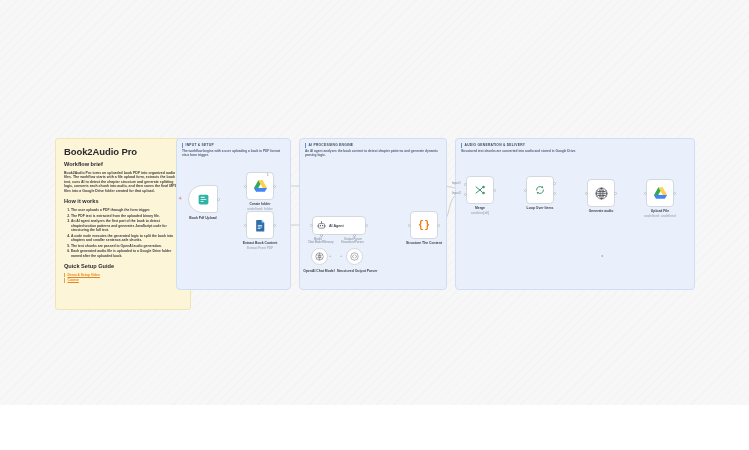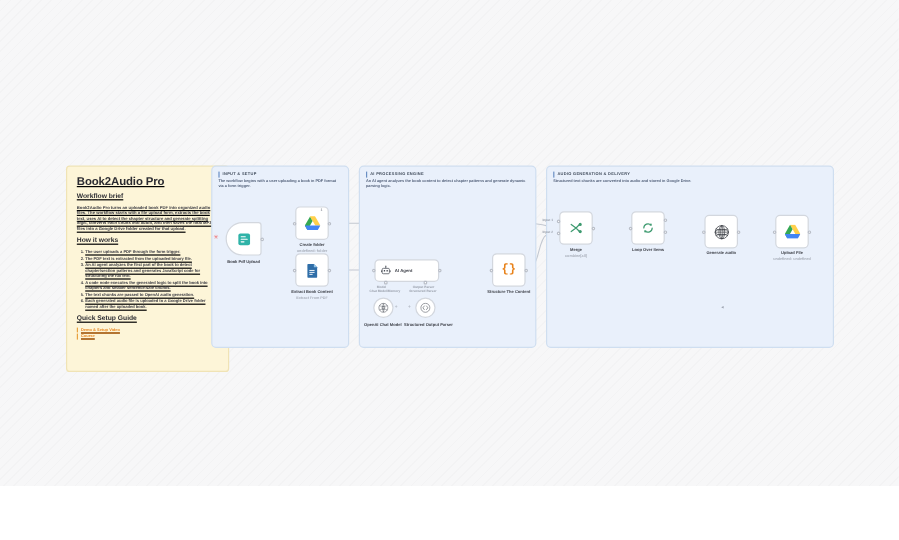--- a/index.html
+++ b/index.html
@@ -166,21 +166,21 @@
       <path d="M494,190 C508,190 512,190 525,190"></path>
 
       <path d="M554,193 C568,193 572,193 586,193"></path>
 
       <path d="M613,193 C628,193 632,193 645,193"></path>
 
       <path d="M673,193 C686,193 688,200 688,212 L688,248 C688,254 684,257 678,257 L528,257 C522,257 519,254 519,248 L519,200 C519,194 522,191 528,191"></path>
     </g>
   </svg>
 
-  <div class="sticky" style="left:55px;top:138px;width:136px;height:172px;text-decoration:underline;">
+  <div class="sticky" style="left:55px;top:138px;width:136px;height:172px;">
     <h1>Book2Audio Pro</h1>
     <h2>Workflow brief</h2>
     <p>Book2Audio Pro turns an uploaded book PDF into organized audio files. The workflow starts with a file upload form, extracts the book text, uses AI to detect the chapter structure and generate splitting logic, converts each chunk into audio, and then saves the final MP3 files into a Google Drive folder created for that upload.</p>
     <h2 class="spaced">How it works</h2>
     <ol>
       <li>The user uploads a PDF through the form trigger.</li>
       <li>The PDF text is extracted from the uploaded binary file.</li>
       <li>An AI agent analyzes the first part of the book to detect chapter/section patterns and generates JavaScript code for structuring the full text.</li>
       <li>A code node executes the generated logic to split the book into chapters and smaller sentence-safe chunks.</li>
       <li>The text chunks are passed to OpenAI audio generation.</li>

